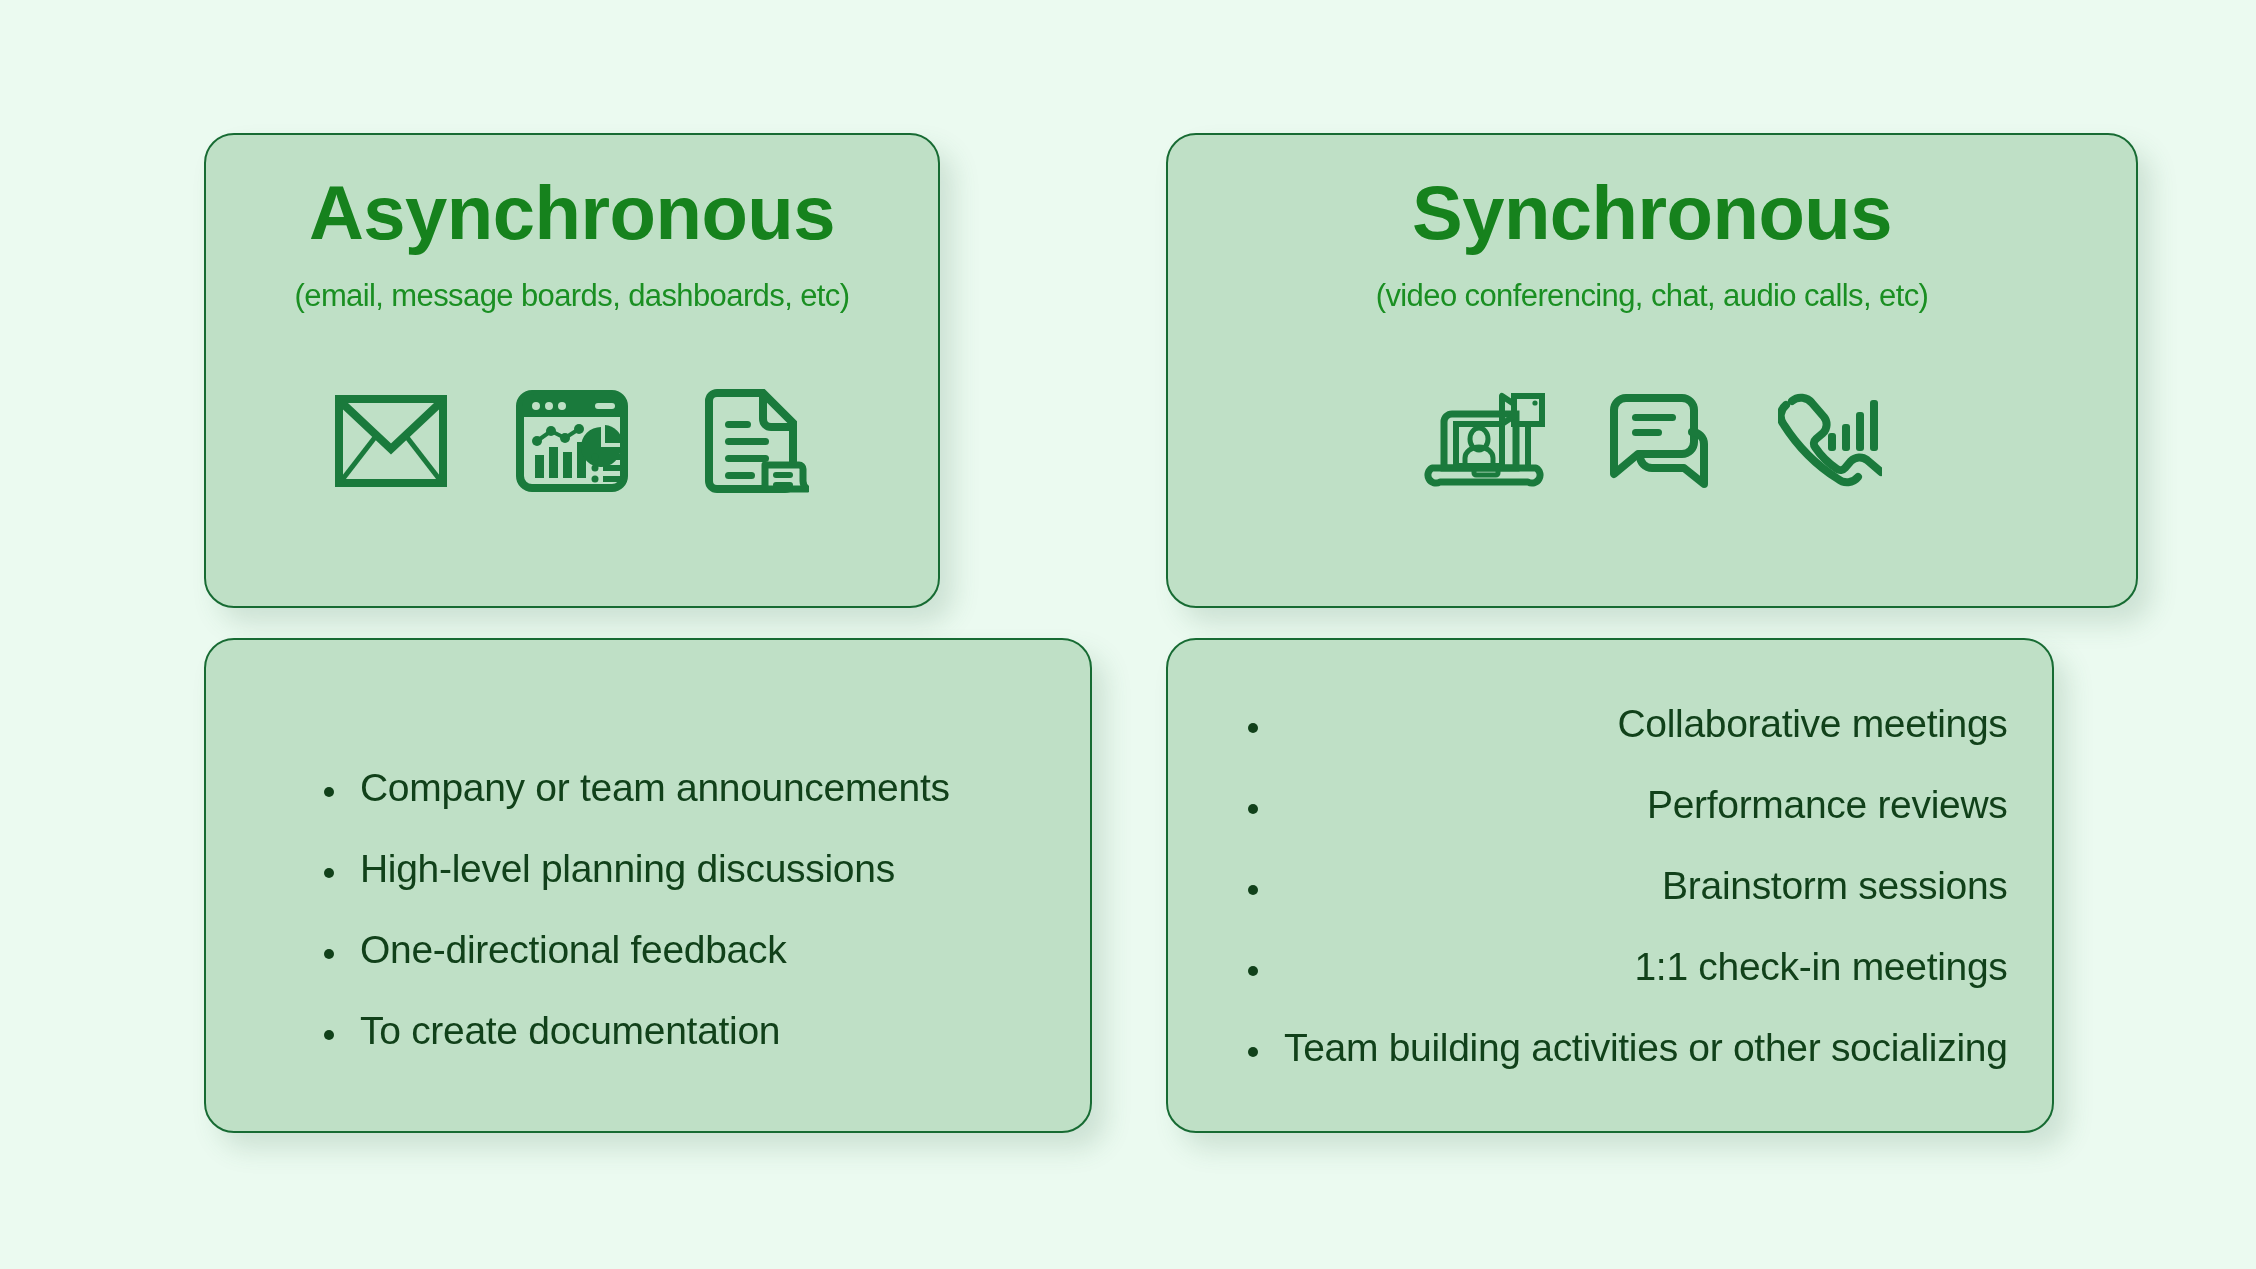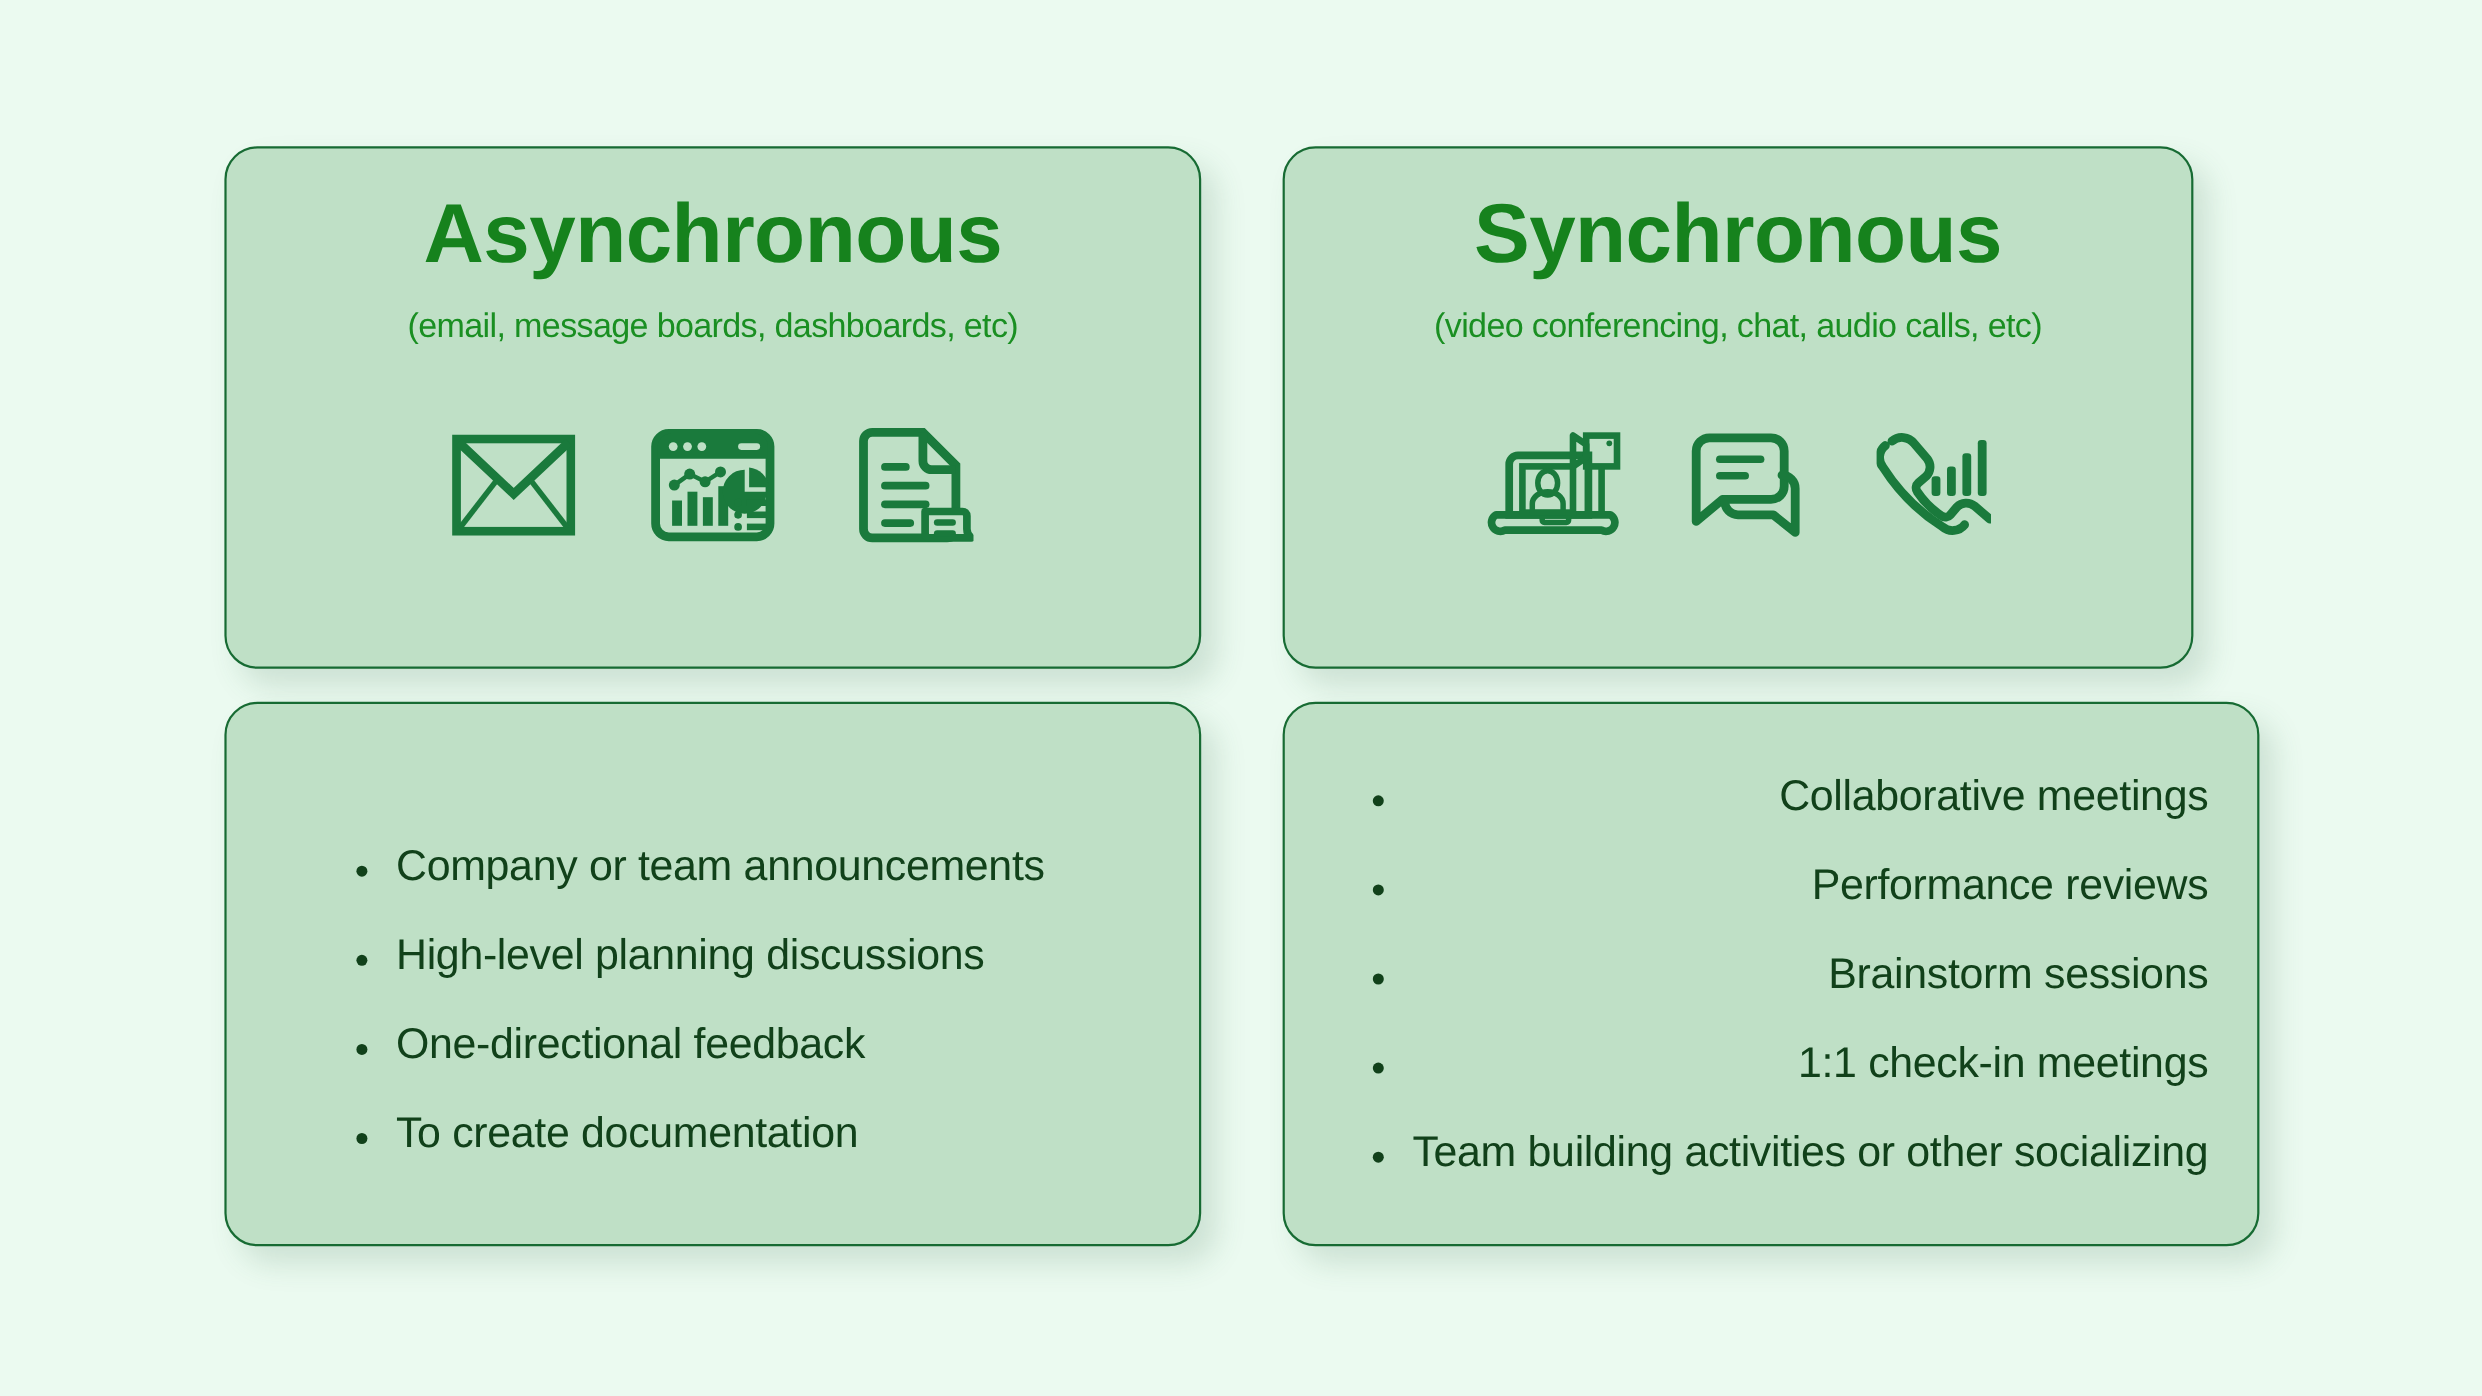--- a/index.html
+++ b/index.html
@@ -23,22 +23,22 @@
   
   .card {
     position: absolute;
     background: #bfe0c6;
     border: 2px solid #176b33;
     border-radius: 30px;
     box-sizing: border-box;
     box-shadow: 14px 16px 26px rgba(60, 110, 75, 0.17);
   }
 
-  .card-async-head  { left: 204px;  top: 133px; width: 888px;  height: 475px; }
-  .card-sync-head   { left: 1166px; top: 133px; width: 828px;  height: 475px; }
+  .card-async-head  { left: 204px;  top: 133px; width: 736px;  height: 475px; }
+  .card-sync-head   { left: 1166px; top: 133px; width: 972px;  height: 475px; }
   .card-async-list  { left: 204px;  top: 638px; width: 888px;  height: 495px; }
   .card-sync-list   { left: 1166px; top: 638px; width: 888px;  height: 495px; }
 
   
   .head-inner {
     position: absolute;
     left: 0; right: 0;
     top: 38px;
     text-align: center;
   }

